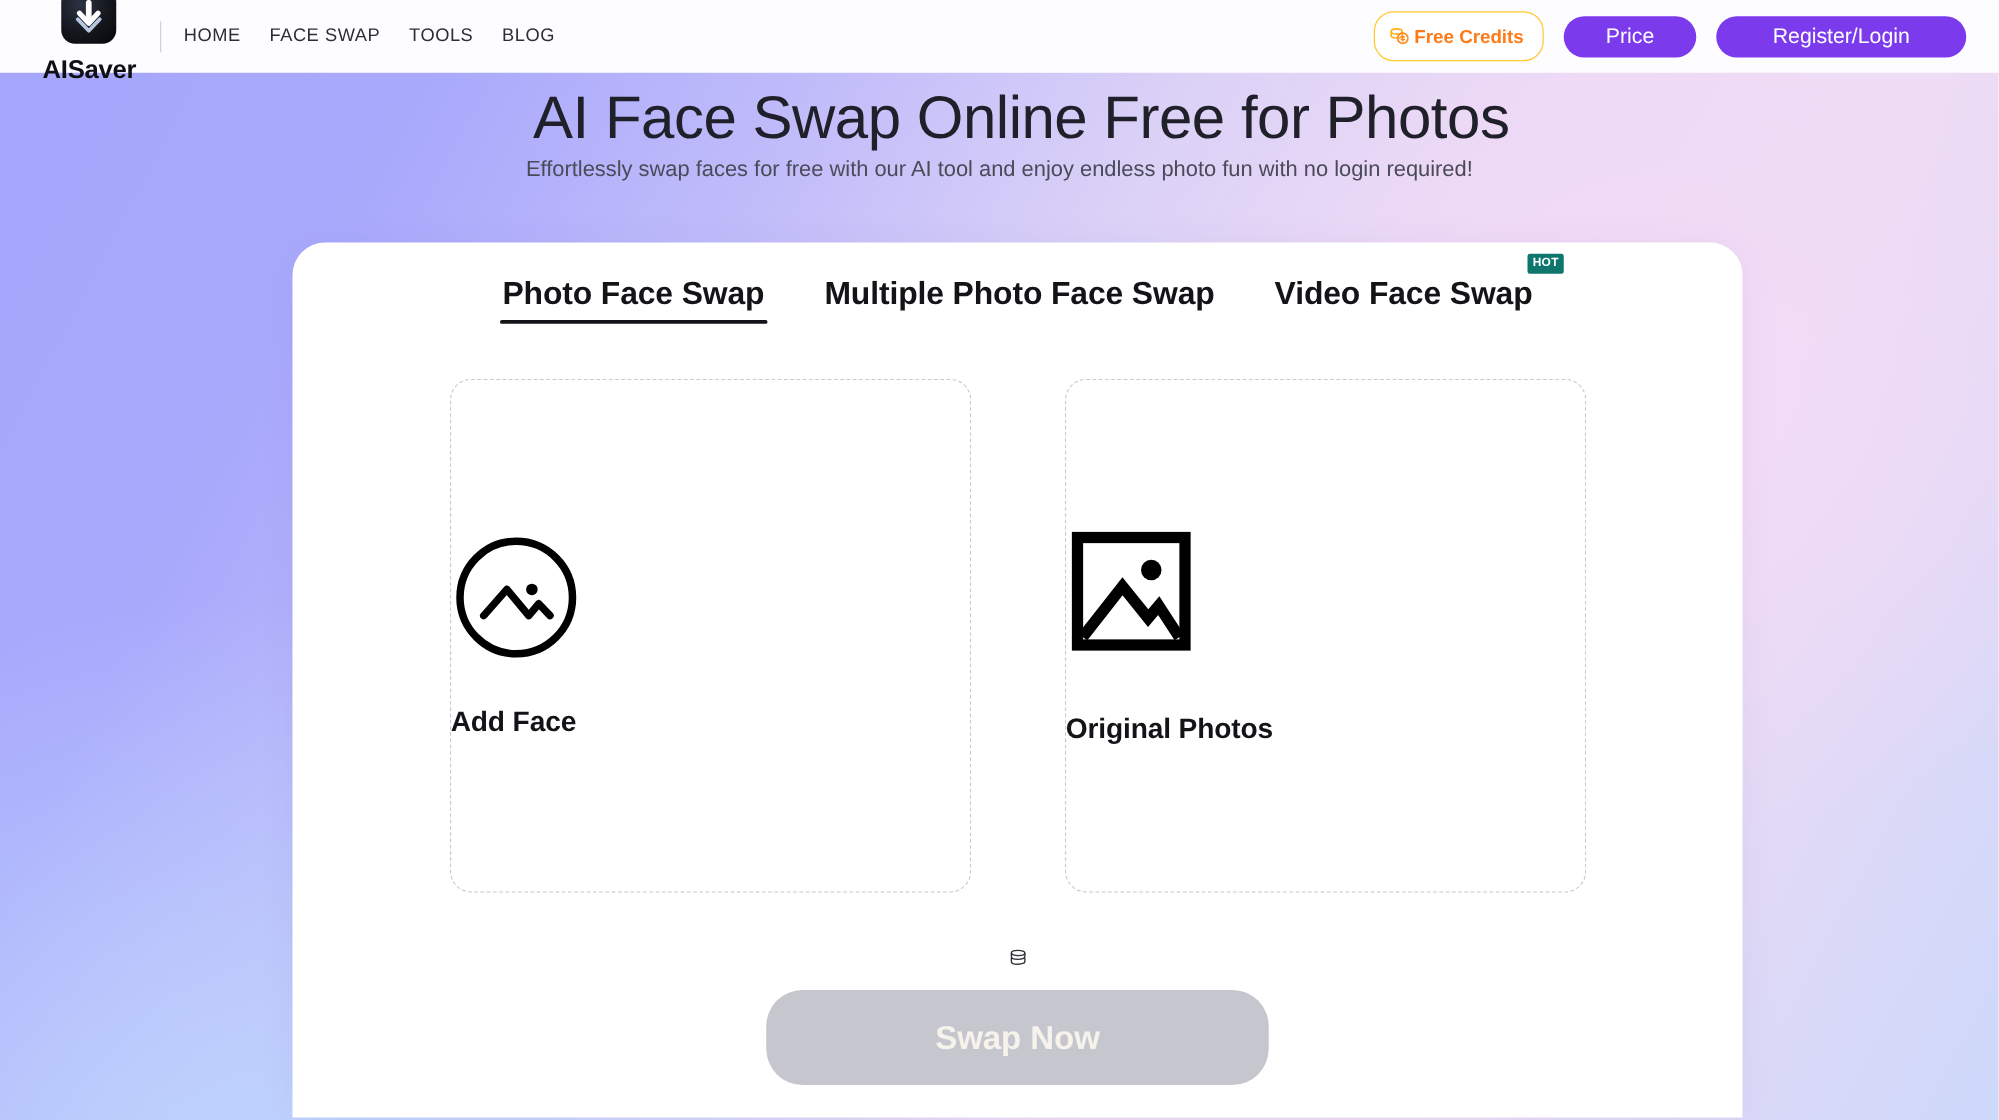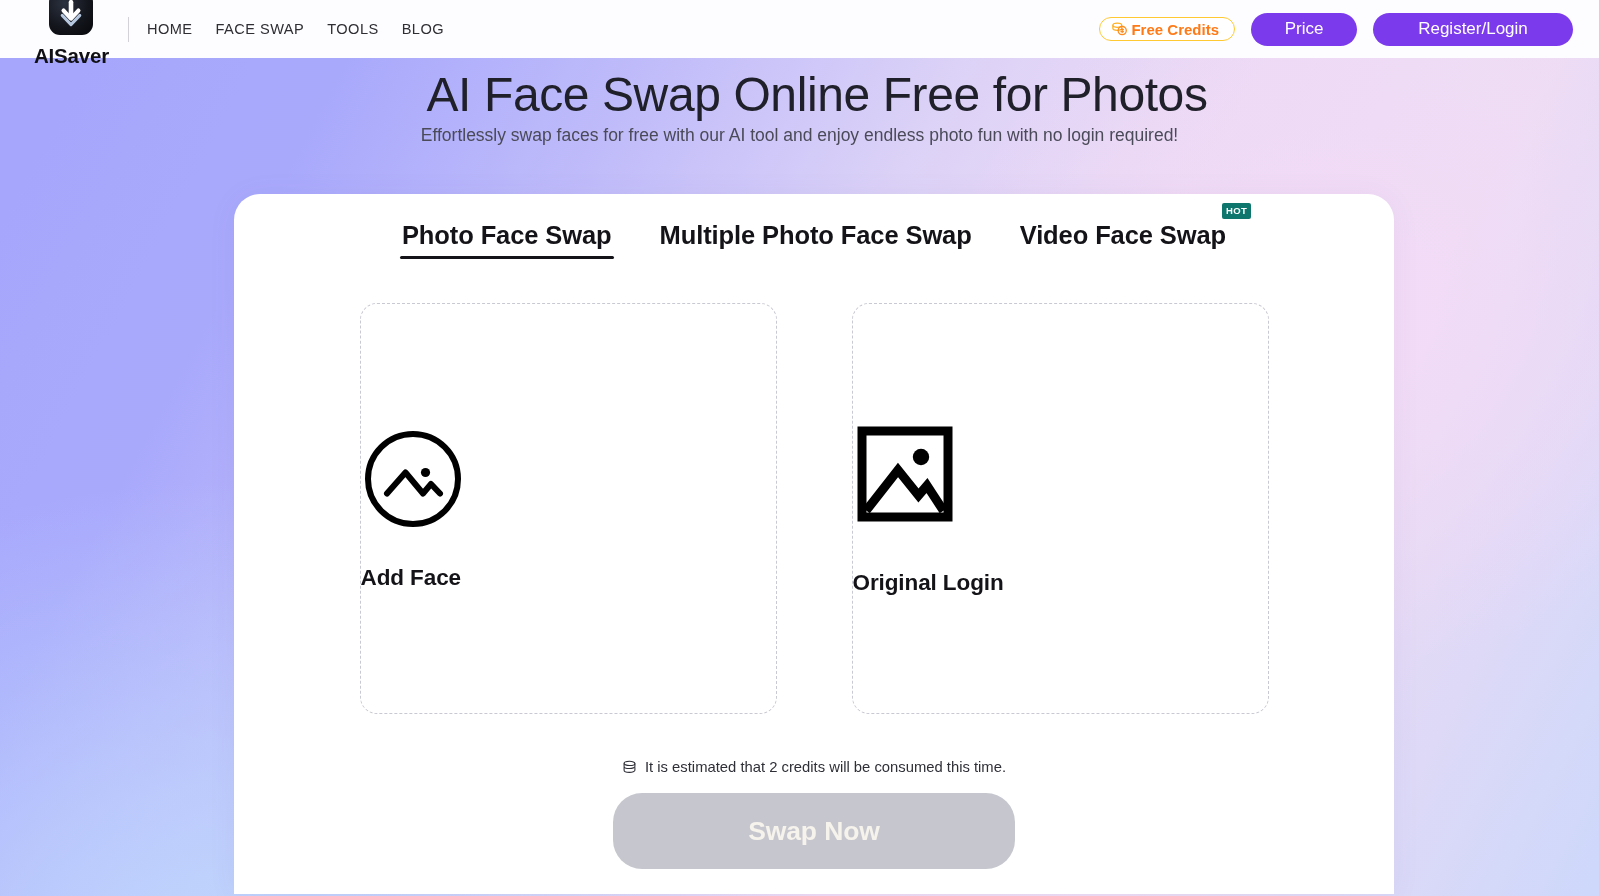--- a/index.html
+++ b/index.html
@@ -90,21 +90,21 @@
 
   .header-actions {
     margin-left: auto;
     margin-right: 26px;
     display: flex;
     align-items: center;
     gap: 16px;
   }
 
   .btn-credits {
-    height: 24px;
+    height: 40px;
     padding: 0 15px 0 11px;
     border-radius: 16px;
     border: 1.6px solid #ffc933;
     background: #ffffff;
     color: #ff7a17;
     font-size: 15px;
     font-weight: 700;
     display: flex;
     align-items: center;
     gap: 3px;
@@ -387,33 +387,32 @@
       </div>
 
       <div class="dropzone">
         <span class="dz-icon dz-icon-photo">
           <svg width="104" height="104" viewBox="0 0 104 104" aria-hidden="true">
             <rect x="9" y="9" width="86" height="86" fill="none" stroke="#000000" stroke-width="9"></rect>
             <circle cx="68" cy="35" r="8.2" fill="#000000"></circle>
             <path d="M16 85 L45 48 L65.5 73.5 L74 63.5 L88 85" fill="none" stroke="#000000" stroke-width="9" stroke-linecap="square" stroke-linejoin="miter"></path>
           </svg>
         </span>
-        <span class="dz-label">Original Login</span>
+        <span class="dz-label">Original Photos</span>
       </div>
     </div>
 
     <div class="credits-note">
       <span>
         <svg width="15" height="15" viewBox="0 0 15 15" aria-hidden="true">
           <ellipse cx="7.5" cy="3.4" rx="5.4" ry="2.1" fill="none" stroke="#2f2f38" stroke-width="1.1"></ellipse>
           <path d="M2.1 3.4 v3.0 c0 1.16 2.42 2.1 5.4 2.1 s5.4-.94 5.4-2.1 V3.4" fill="none" stroke="#2f2f38" stroke-width="1.1"></path>
           <path d="M2.1 7.3 v3.0 c0 1.16 2.42 2.1 5.4 2.1 s5.4-.94 5.4-2.1 V7.3" fill="none" stroke="#2f2f38" stroke-width="1.1"></path>
         </svg>
       </span>
-      <span>It is estimated that 2 credits will be consumed this time.</span>
     </div>
 
     <div class="swap-wrap">
       <button class="btn-swap">Swap Now</button>
     </div>
 
   </section>
 </div>
 
 </body></html>

